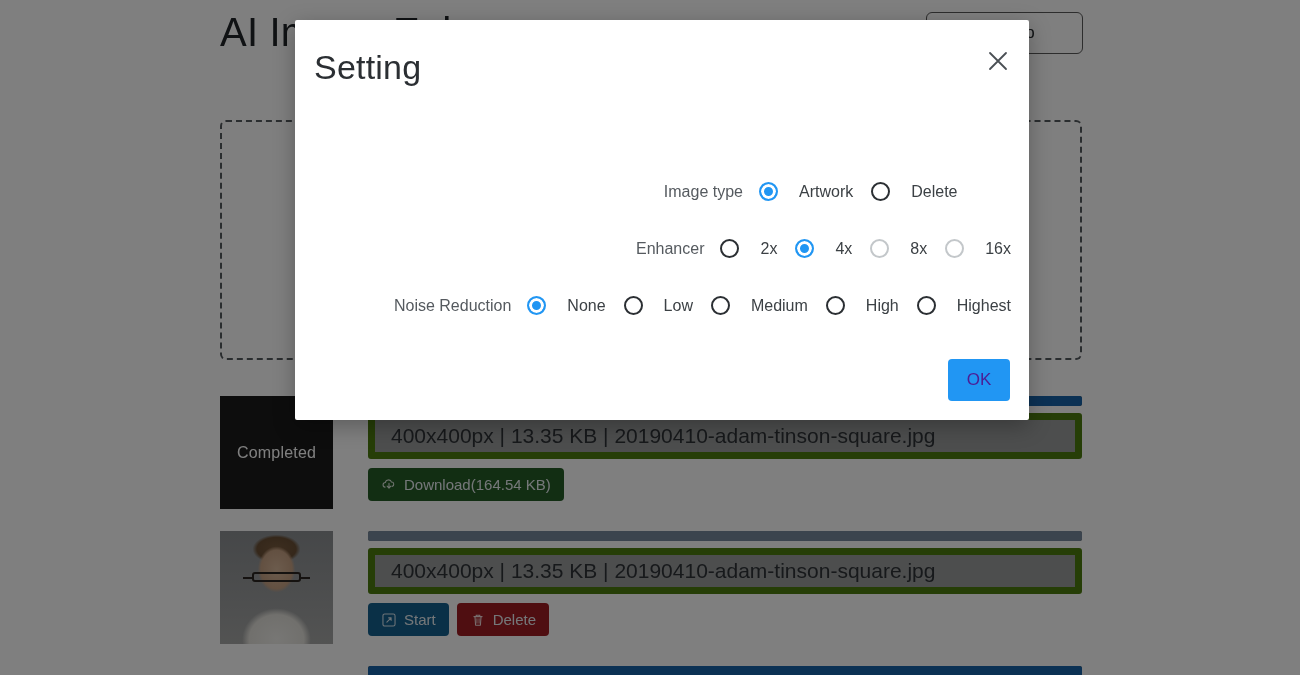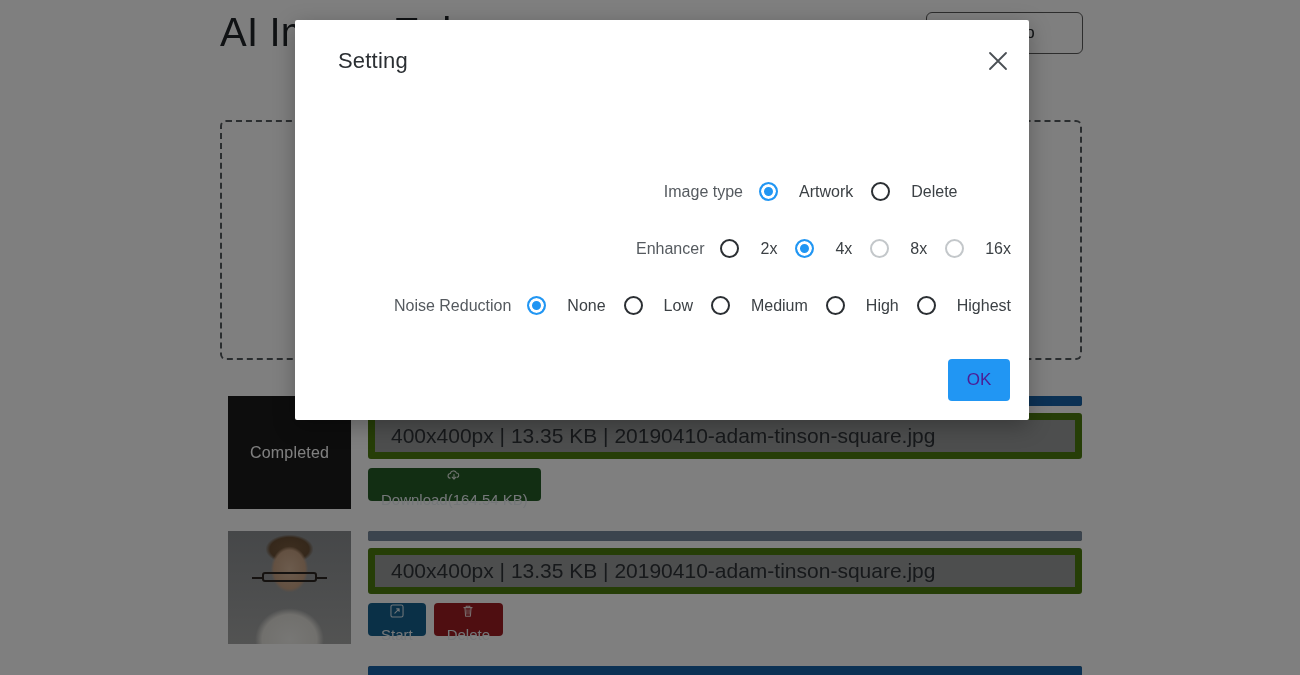--- a/index.html
+++ b/index.html
@@ -68,23 +68,23 @@
     position: absolute;
     left: 220px;
     width: 862px;
   }
   .file-row.row-1 { top: 396px; }
   .file-row.row-2 { top: 531px; }
   .file-row.row-3 { top: 666px; }
 
   .thumb {
     position: absolute;
-    left: 8px;
+    left: 0;
     top: 0;
-    width: 123px;
+    width: 113px;
     height: 113px;
     overflow: hidden;
     background: #6f7276;
   }
 
   .thumb-dark {
     background: #1b1b1b;
   }
 
   .thumb-portrait {
@@ -180,21 +180,20 @@
     align-items: center;
     gap: 7px;
     height: 33px;
     padding: 0 13px;
     border: none;
     border-radius: 4px;
     font-size: 15px;
     font-family: "Liberation Sans", sans-serif;
     color: #e9eef2;
     cursor: pointer;
-    flex-direction: column;
   }
   .act-download { background: #255c27; }
   .act-start    { background: #14618f; }
   .act-delete   { background: #9e1c22; }
 
   .act-btn svg { display: block; }
 
   
   .overlay {
     position: absolute;
@@ -210,24 +209,23 @@
     height: 400px;
     background: #ffffff;
     border-radius: 2px;
     box-shadow: 0 6px 22px rgba(0, 0, 0, 0.28);
   }
 
   .modal-title {
     position: absolute;
     left: 19px;
     top: 28px;
-    font-size: 22px;
+    font-size: 34px;
     color: #2b2f33;
     letter-spacing: 0.2px;
-    margin-left: 24px;
   }
 
   .modal-close {
     position: absolute;
     right: 11px;
     top: 21px;
     width: 40px;
     height: 40px;
     display: flex;
     align-items: center;

